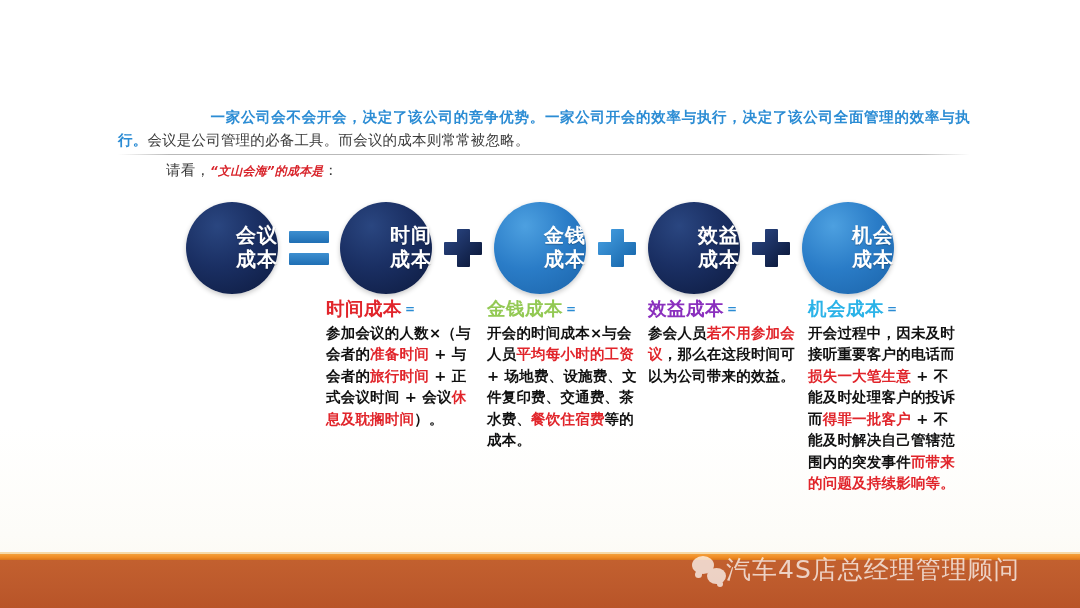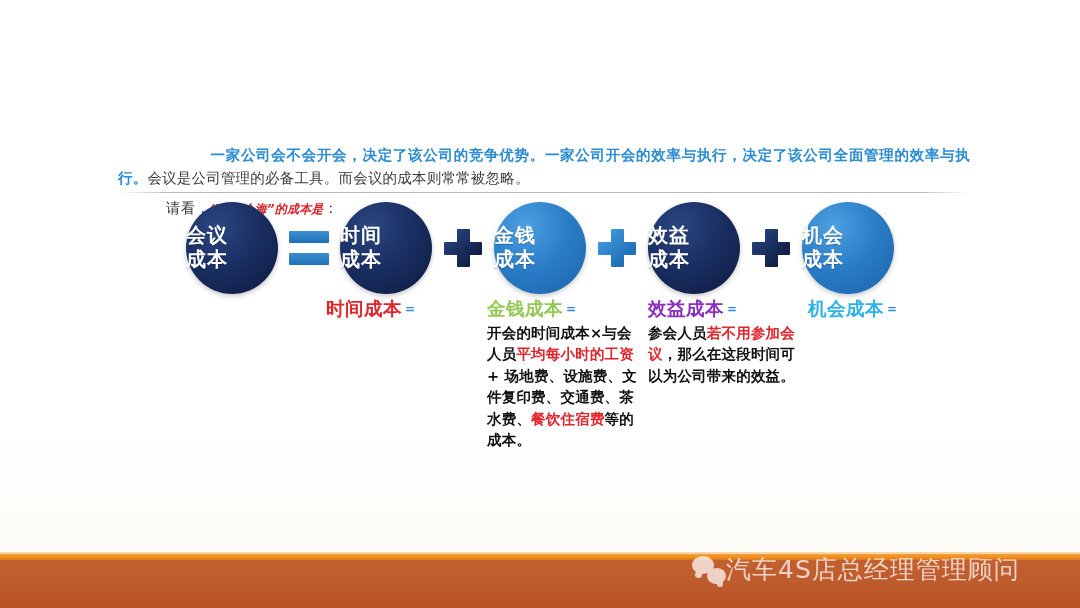--- a/index.html
+++ b/index.html
@@ -76,21 +76,20 @@
   .intro {
     position: absolute;
     left: 118px;
     top: 106px;
     width: 852px;
     font-size: 14.5px;
     line-height: 23px;
     color: #262626;
     text-align: justify;
     letter-spacing: 0.2px;
-    margin-top: 38px;
   }
   .intro .hl-blue {
     color: #2b8cd4;
     font-weight: 700;
   }
   .intro .plain { color: #3b3b3b; }
   .intro-indent { display: inline-block; width: 92px; }
   .intro .rule {
     display: block;
     height: 1px;
@@ -121,21 +120,21 @@
     align-items: center;
     justify-content: center;
     gap: 0px;
   }
   .circle {
     width: 92px;
     height: 92px;
     border-radius: 50%;
     display: flex;
     flex-direction: column;
-    align-items: flex-start;
+    align-items: flex-end;
     justify-content: center;
     color: #ffffff;
     font-size: 20px;
     font-weight: 700;
     line-height: 1.18;
     letter-spacing: 1px;
     flex: 0 0 auto;
     box-shadow: 0 2px 5px rgba(0,0,0,0.22);
     text-shadow: 0 1px 1px rgba(0,0,0,0.25);
   }
@@ -357,34 +356,36 @@
     <div class="circle blue">
       <span>机会</span>
       <span>成本</span>
     </div>
 
   </div>
 
   <div class="columns">
     <div class="col col-1">
       <span class="head red"><span>时间成本</span><span class="eq">=</span></span>
+      <span class="body"><span>参加会议的人数×（与会者的</span><span class="r">准备时间</span><span> + 与会者的</span><span class="r">旅行时间</span><span> + 正式会议时间 + 会议</span><span class="r">休息及耽搁时间</span><span>）。</span></span>
     </div>
 
     <div class="col col-2">
       <span class="head green"><span>金钱成本</span><span class="eq">=</span></span>
       <span class="body"><span>开会的时间成本×与会人员</span><span class="r">平均每小时的工资</span><span> + 场地费、设施费、文件复印费、交通费、茶水费、</span><span class="r">餐饮住宿费</span><span>等的成本。</span></span>
     </div>
 
     <div class="col col-3">
       <span class="head purple"><span>效益成本</span><span class="eq">=</span></span>
       <span class="body"><span>参会人员</span><span class="r">若不用参加会议</span><span>，那么在这段时间可以为公司带来的效益。</span></span>
     </div>
 
     <div class="col col-4">
       <span class="head cyan"><span>机会成本</span><span class="eq">=</span></span>
+      <span class="body"><span>开会过程中，因未及时接听重要客户的电话而</span><span class="r">损失一大笔生意</span><span> + 不能及时处理客户的投诉而</span><span class="r">得罪一批客户</span><span> + 不能及时解决自己管辖范围内的突发事件</span><span class="r">而带来的问题及持续影响等。</span></span>
     </div>
   </div>
 
   <div class="bottom-hairline"></div>
   <div class="bottom-stripe"></div>
   <div class="bottom-band"></div>
 
   <div class="wechat-mark">
     <div class="wc-icon">
       <span class="b1"></span>

